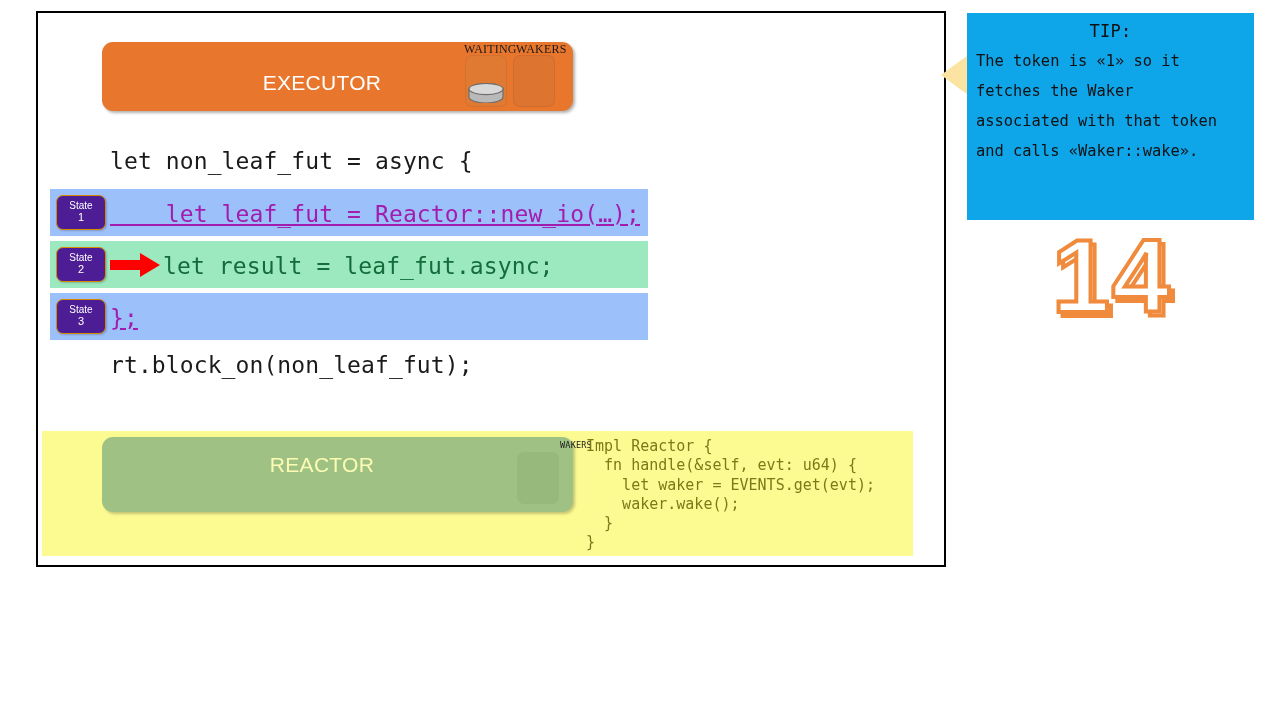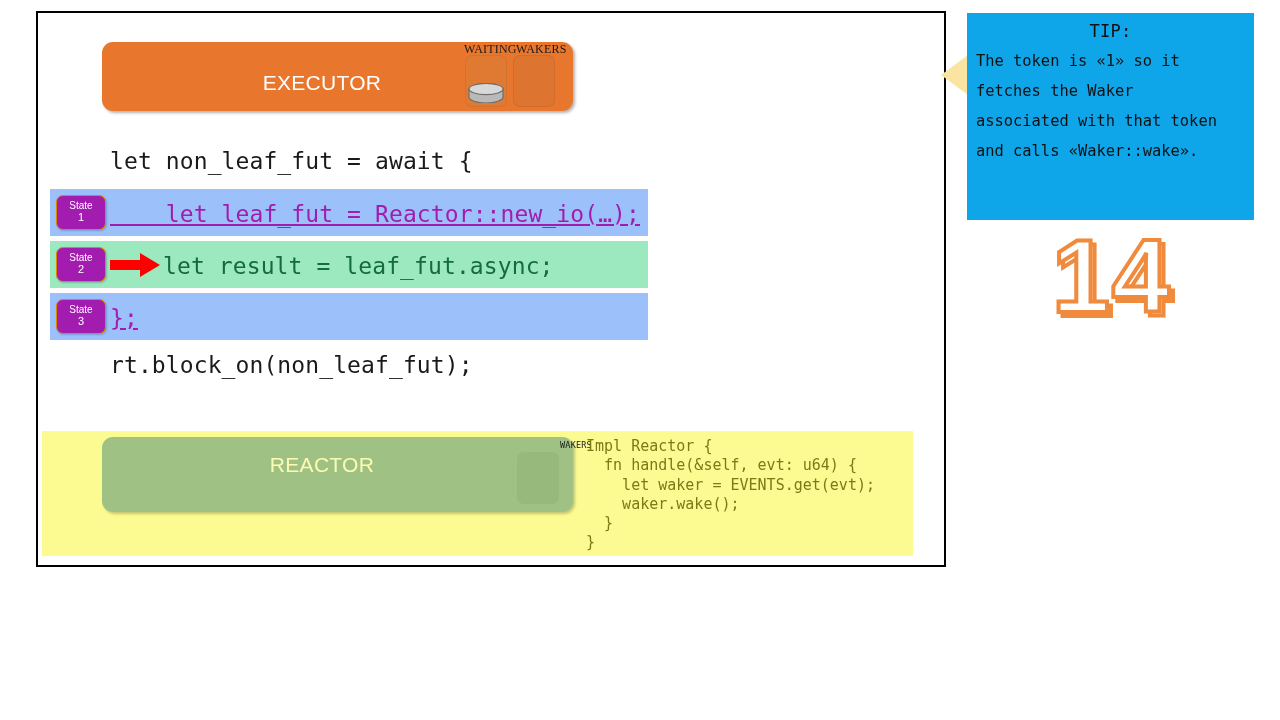--- a/index.html
+++ b/index.html
@@ -133,21 +133,21 @@
   }
   .code-navy { color: #a21caf; text-decoration: underline; }
   .code-green { color: #146B3C; }
 
   
   .state-badge {
     position: absolute;
     left: 56px;
     width: 50px;
     height: 35px;
-    background: #a21caf;
+    background: #4c1d95;
     border: 1.6px solid #D98B00;
     border-radius: 7px;
     box-sizing: border-box;
     display: flex;
     flex-direction: column;
     align-items: center;
     justify-content: center;
     line-height: 1.05;
     box-shadow: 1px 1px 2px rgba(0,0,0,0.20);
   }
@@ -306,21 +306,21 @@
   <div class="token-cyl">
     <svg width="36" height="20" viewBox="0 0 36 20">
       <path d="M1,6 L1,14 A17,6 0 0 0 35,14 L35,6 Z" fill="#B9B9B9" stroke="#6E6E6E" stroke-width="1.2"></path>
       <ellipse cx="18" cy="6" rx="17" ry="5.6" fill="#D8D8D8" stroke="#6E6E6E" stroke-width="1.2"></ellipse>
     </svg>
   </div>
 
   <div class="queue-slot-label ready-label">WAKERS</div>
   <div class="queue-slot ready-slot"></div>
 
-  <div class="code-line code-plain" style="left:110px; top:148px;">let non_leaf_fut = await {</div>
+  <div class="code-line code-plain" style="left:110px; top:148px;">let non_leaf_fut = async {</div>
 
   <div class="row-band row-blue row1"></div>
   <div class="row-code code-navy" style="left:110px; top:201px;">    let leaf_fut = Reactor::new_io(…);</div>
   <div class="state-badge badge1">
     <span class="st-word">State</span>
     <span class="st-num">1</span>
   </div>
 
   <div class="row-band row-green row2"></div>
   <div class="row-code code-green" style="left:163px; top:253px;">let result = leaf_fut.async;</div>

